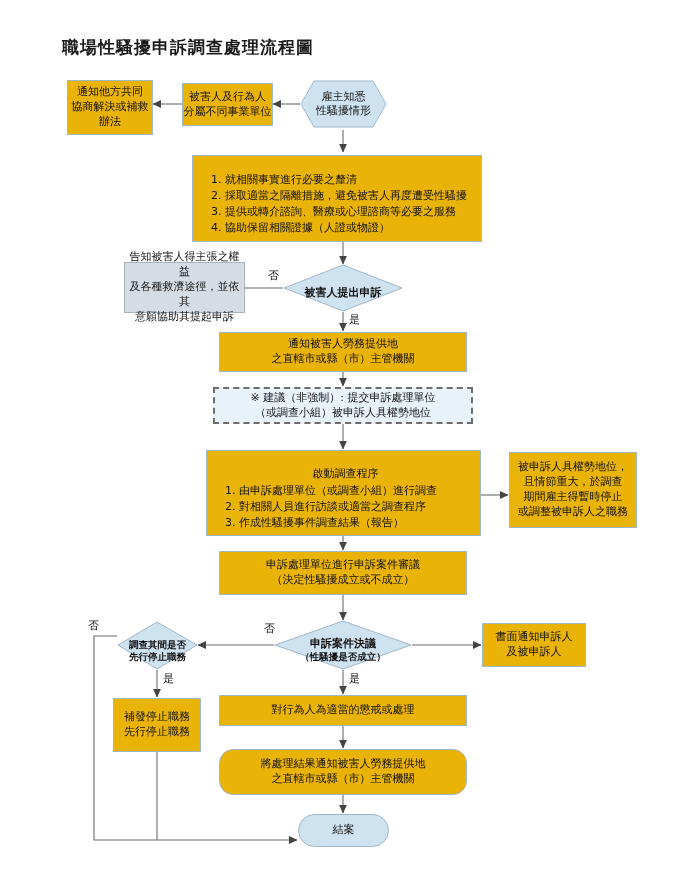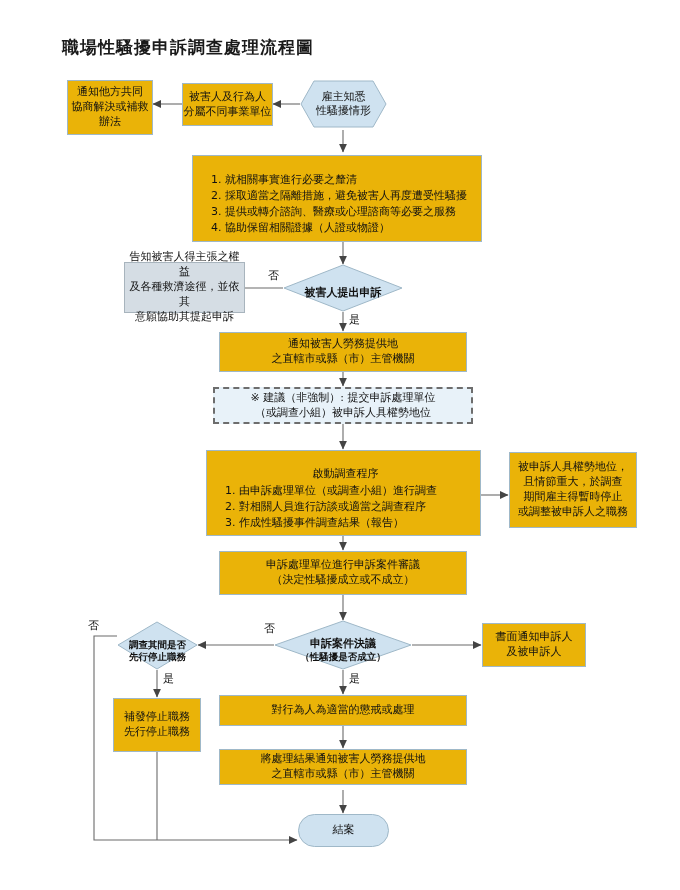--- a/index.html
+++ b/index.html
@@ -229,21 +229,21 @@
 
   <div class="node box" style="left:113px;top:698px;width:88px;height:54px;flex-direction:column;">
     <span>補發停止職務</span>
     <span>先行停止職務</span>
   </div>
 
   <div class="node box" style="left:219px;top:695px;width:248px;height:31px;">
     <span>對行為人為適當的懲戒或處理</span>
   </div>
 
-  <div class="node box" style="left:219px;top:749px;width:248px;height:36px;flex-direction:column;">
+  <div class="node box" style="left:219px;top:749px;width:248px;height:46px;flex-direction:column;border-radius:14px;">
     <span>將處理結果通知被害人勞務提供地</span>
     <span>之直轄市或縣（市）主管機關</span>
   </div>
 
   <div class="node rounded" style="left:298px;top:814px;width:91px;height:33px;">
     <span>結案</span>
   </div>
 
   <div class="edge-label" style="left:268px;top:268px;">否</div>
   <div class="edge-label" style="left:349px;top:312px;">是</div>

